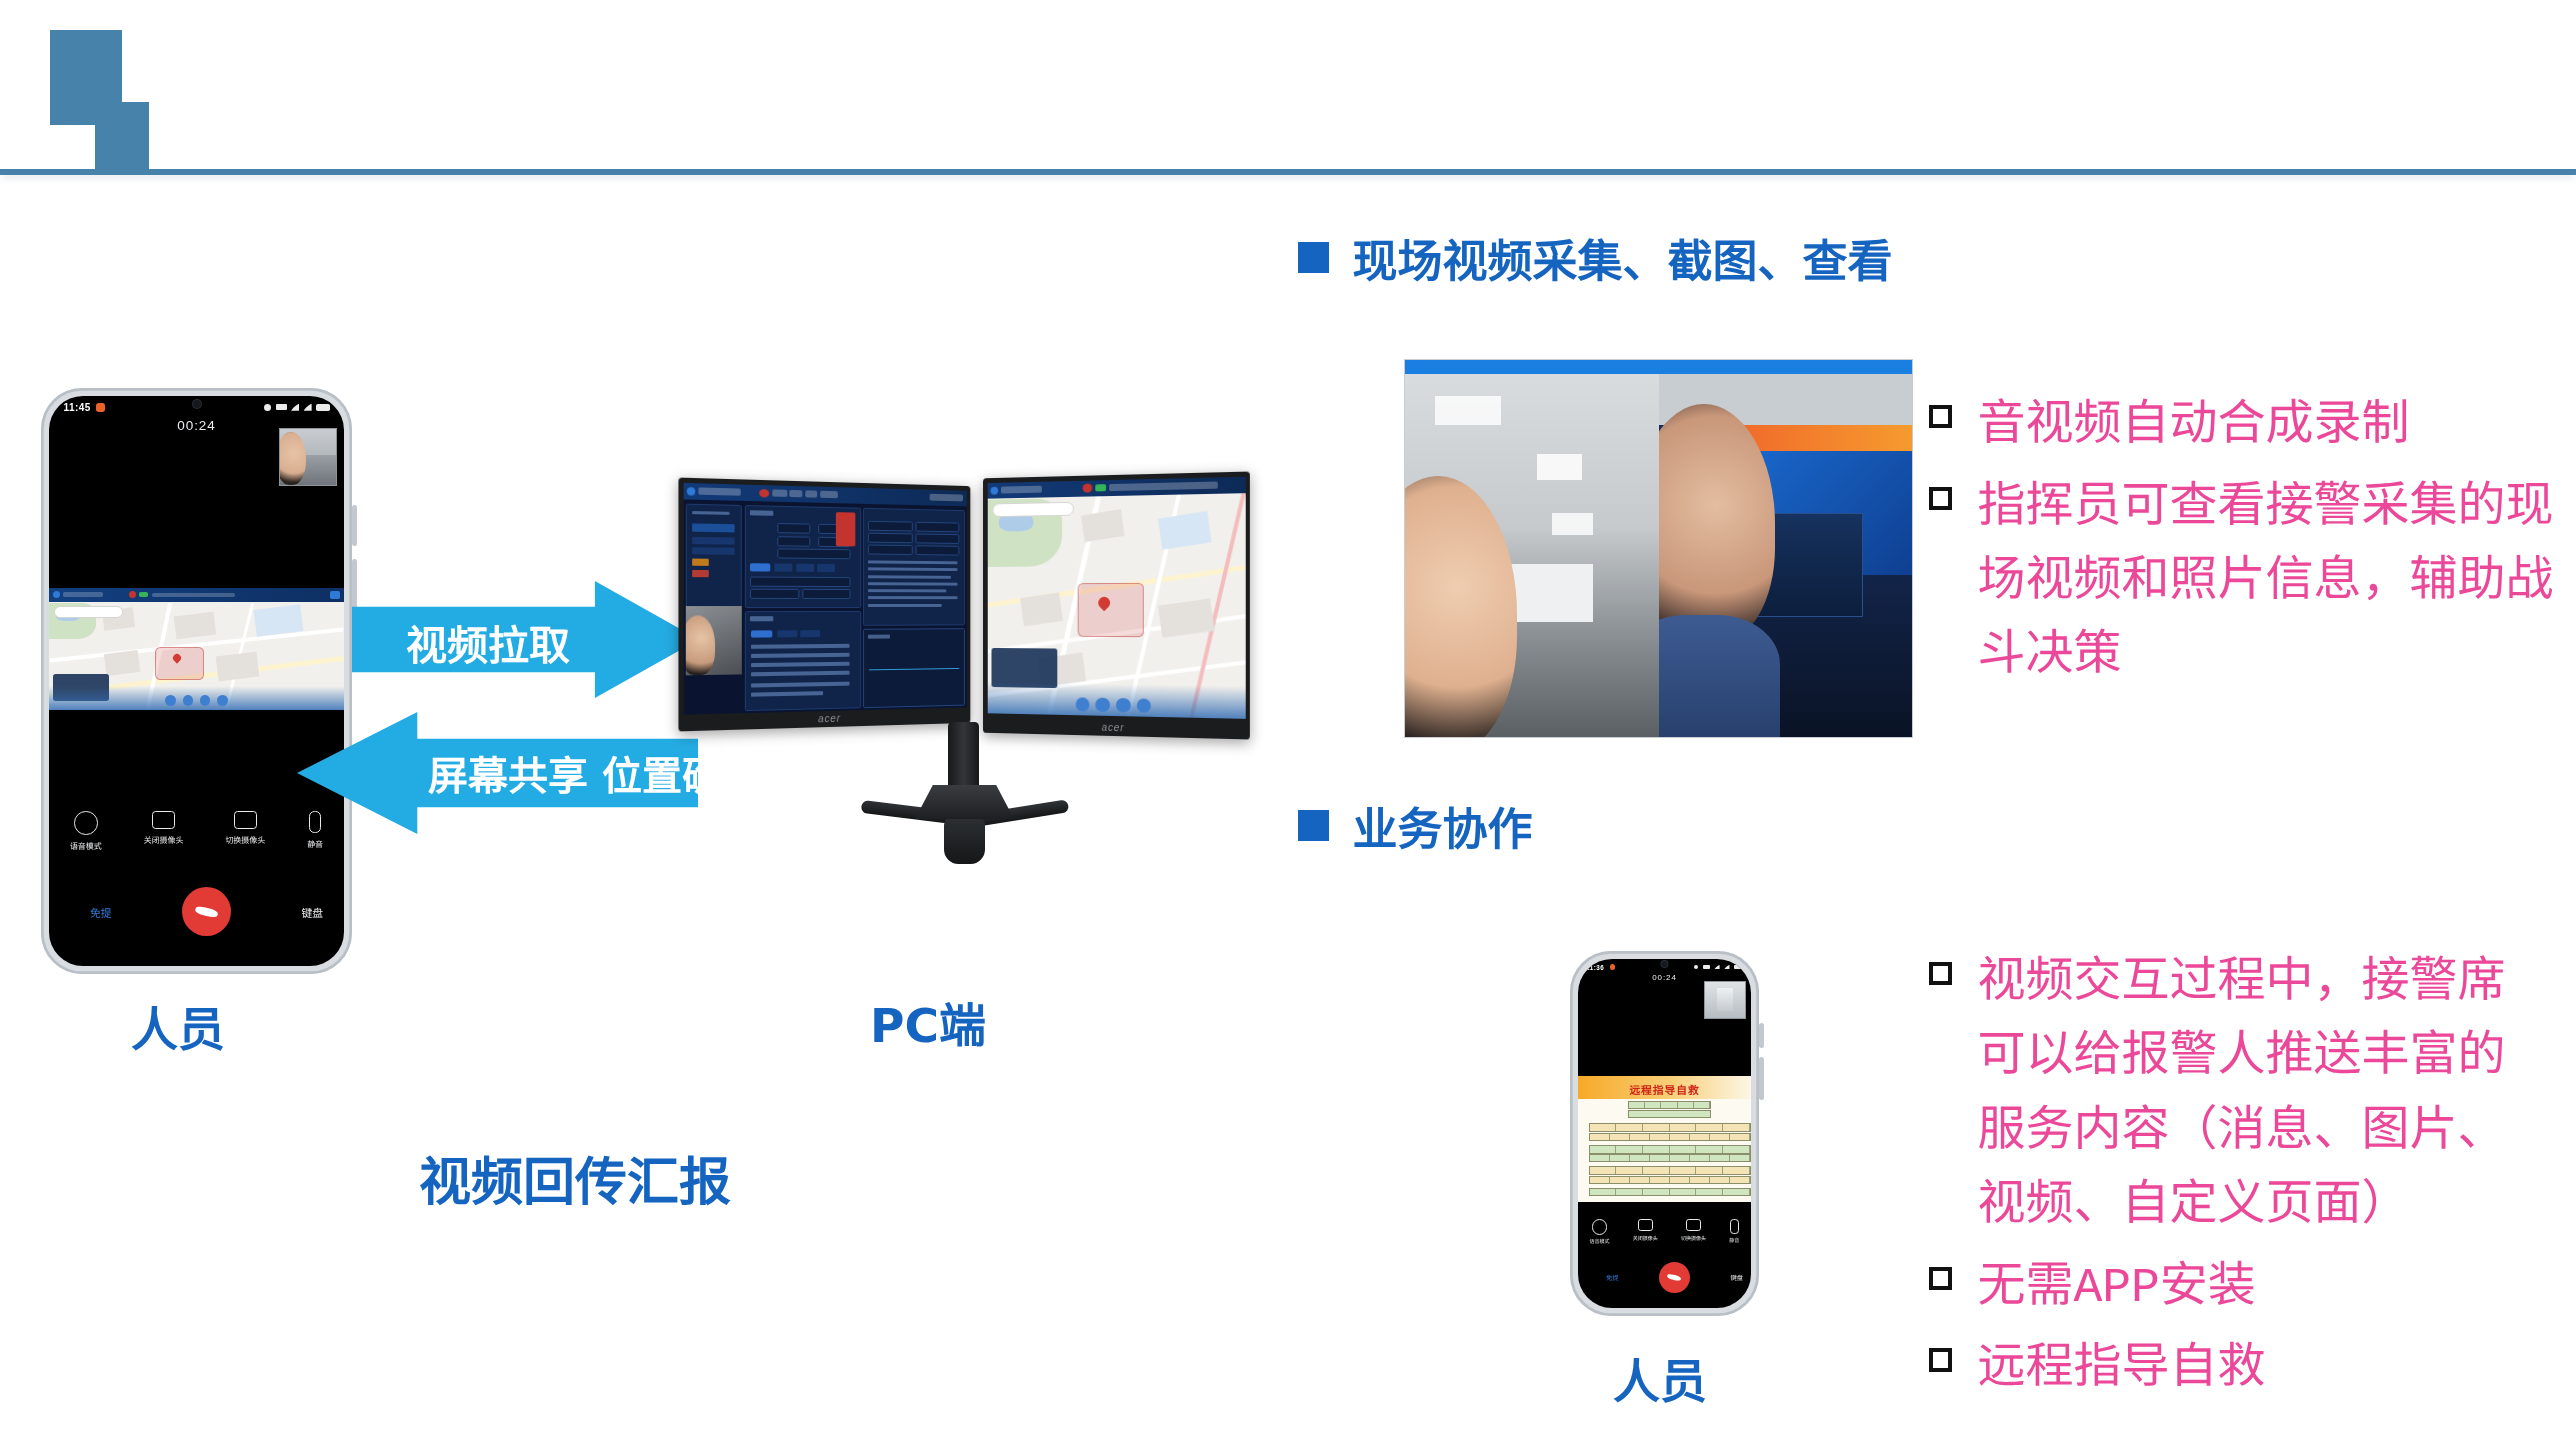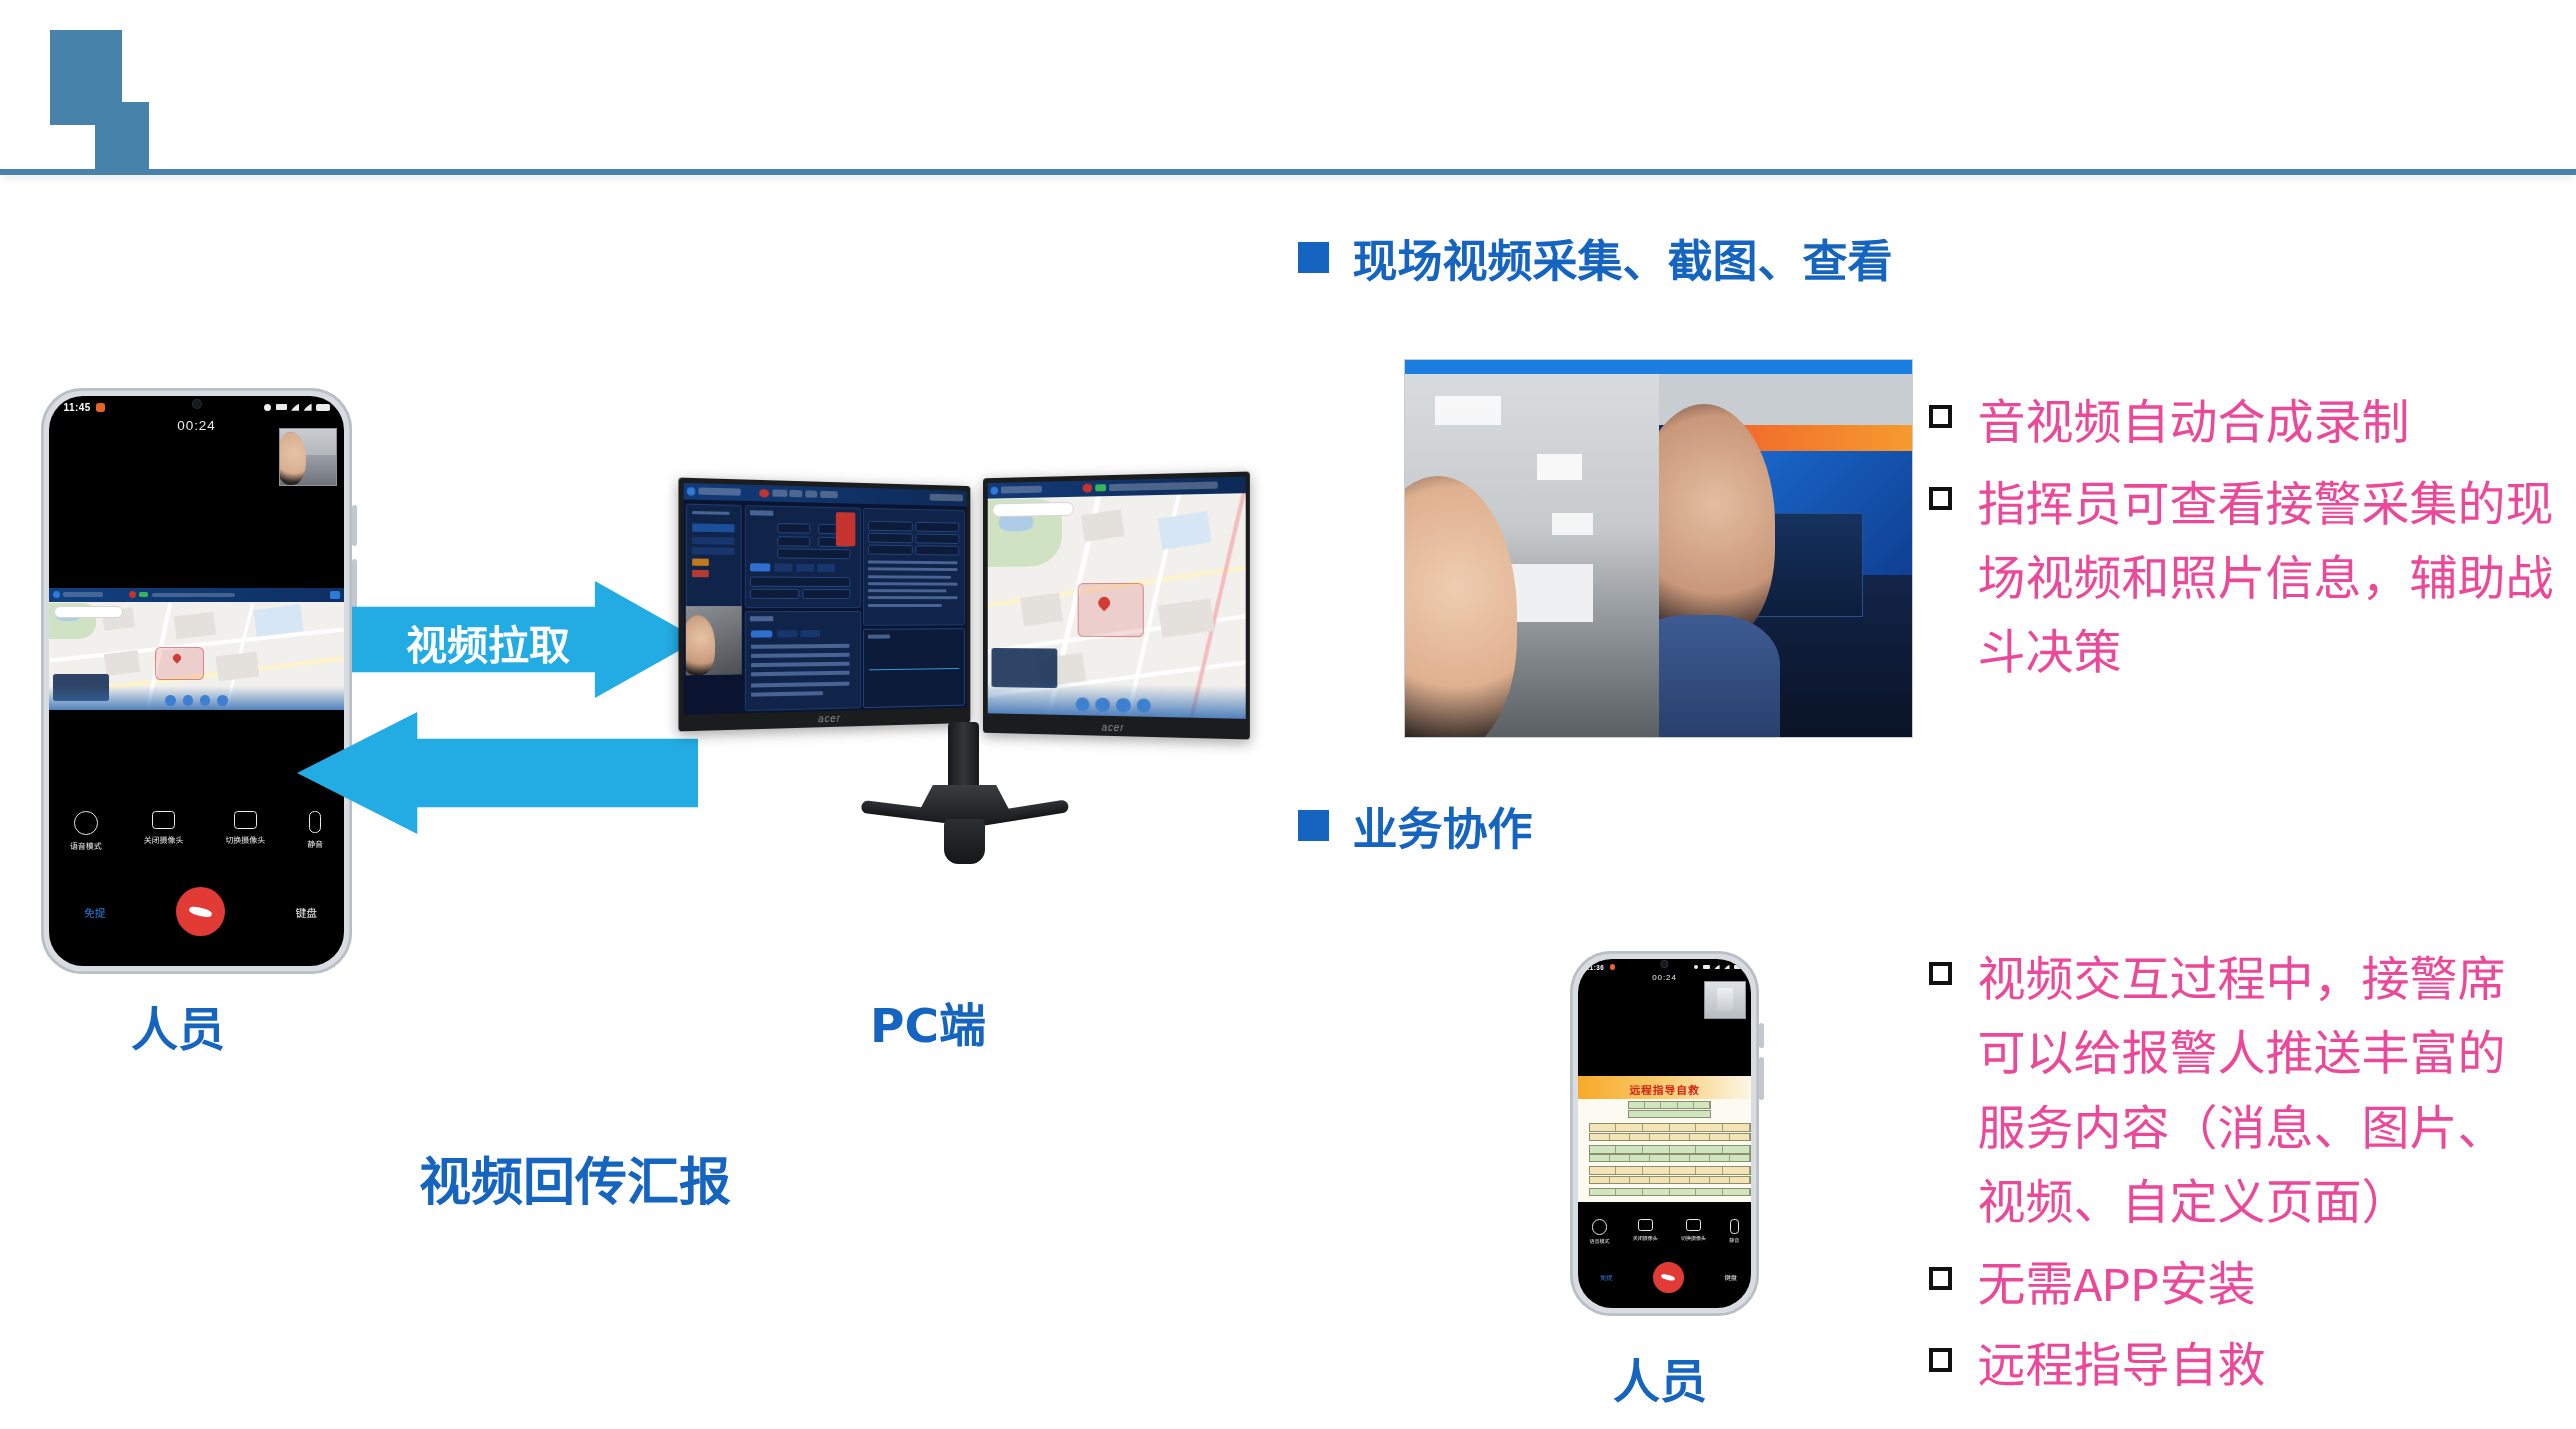--- a/index.html
+++ b/index.html
@@ -136,21 +136,21 @@
   .floor.y{background:#f4e3b4;}
   .floor.g{background:#cfe6c0;}
   .cell{flex:1;border-right:0.9px solid #9aa07a;box-sizing:border-box;}
 
   
   .ctrl-row{position:absolute;left:0;width:100%;display:flex;
     justify-content:space-around;align-items:flex-start;z-index:3;}
   .ctrl{display:flex;flex-direction:column;align-items:center;gap:5.4px;color:#e8eaec;}
   .ctrl-label{white-space:nowrap;}
   .ctrl-ico{position:relative;display:block;}
-  .bottom-row{position:absolute;left:4px;width:100%;display:flex;
+  .bottom-row{position:absolute;left:10px;width:100%;display:flex;
     align-items:center;justify-content:space-between;z-index:3;box-sizing:border-box;}
   .hangup{background:#e23b36;border-radius:50%;display:flex;
     align-items:center;justify-content:center;}
   .hangup-bar{background:#fff;border-radius:40%;transform:rotate(14deg);}
   .bottom-lbl{white-space:nowrap;}
   .bottom-lbl.speaker{color:#2f7ad6;}
   .bottom-lbl.keypad{color:#e8eaec;}
 
   
   #monitors{position:absolute;left:681px;top:455px;width:568px;height:541px;}
@@ -334,20 +334,21 @@
   </div>
 </div>
 
 <div class="arrow" id="arrow-right">
   <div class="shape"></div>
   <span class="arrow-label">视频拉取</span>
 </div>
 
 <div class="arrow" id="arrow-left">
   <div class="shape"></div>
+  <span class="arrow-label">屏幕共享 位置确认</span>
 </div>
 
 <div id="monitors">
 
   <div class="mon" id="mon-left">
     <div class="mon-screen">
       <div class="ui-top">
         <span class="ui-logo"></span>
         <span class="ui-pill" style="width:41px;"></span>
         <span class="ui-pill" style="width:10px;background:#c4342f;border-radius:50%;height:8px;margin-left:16px;"></span>

